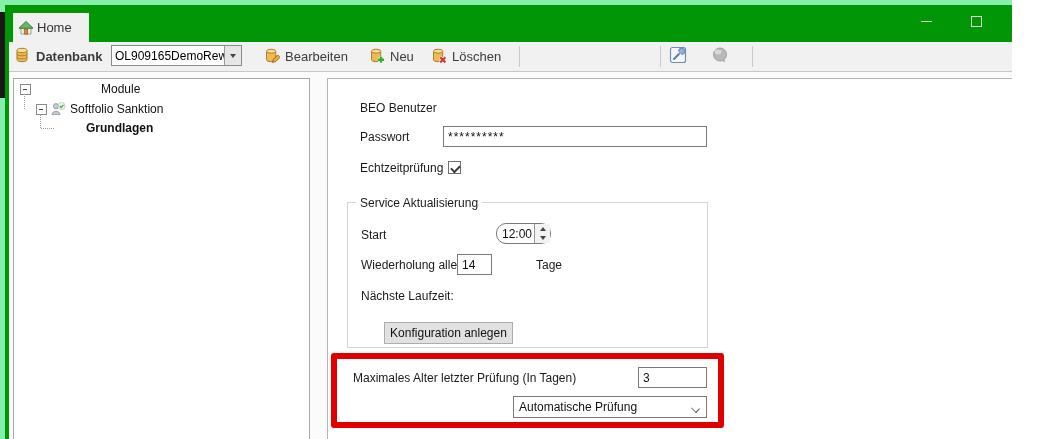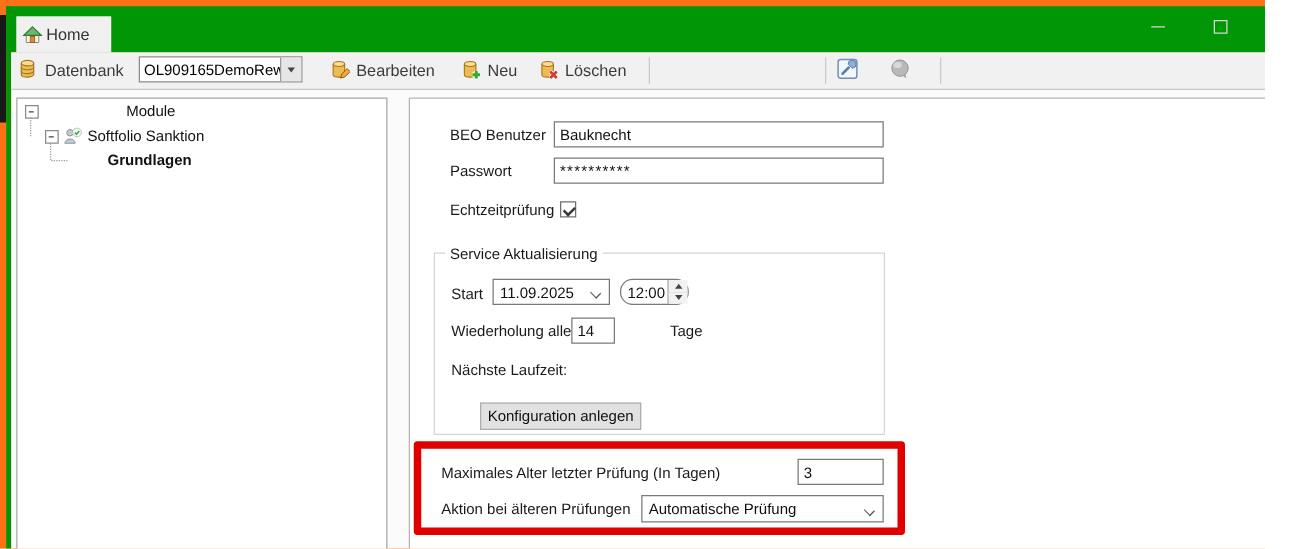--- a/index.html
+++ b/index.html
@@ -1,18 +1,18 @@
 <!DOCTYPE html>
 <html style="--titlebar-green: #009606; --annotation-red: #e10000;"><head>
 <meta charset="utf-8">
 <style>
   html,body{margin:0;padding:0;background:#fff;}
   .stage{position:relative;width:1012px;height:439px;overflow:hidden;
          font-family:"Liberation Sans","DejaVu Sans",sans-serif;color:#1a1a1a;
-         background:#f97316;}
+         background:#86efac;}
   .abs{position:absolute;}
 
   
   .bg-strip-left{left:0;top:12px;width:5px;height:86px;background:#181818;}
   .bg-strip-right{left:1046px;top:10px;width:6px;height:180px;background:#181818;}
   .bg-notch-right{left:1046px;top:190px;width:6px;height:25px;background:#4f4f4f;}
   .bg-green-right{left:1049px;top:215px;width:3px;height:224px;background:var(--titlebar-green,#009606);}
 
   
   .win-border-left{left:5px;top:5px;width:4px;height:434px;background:var(--titlebar-green,#009606);}
@@ -29,21 +29,21 @@
   .glyph-min{width:11px;height:0;border-top:1px solid #d8d8d8;}
   .glyph-max{width:9px;height:9px;border:1px solid #d8d8d8;}
   .glyph-close{position:relative;width:12px;height:12px;}
   .glyph-close::before,.glyph-close::after{content:"";position:absolute;left:5.5px;top:0;
       width:1px;height:12px;background:#d8d8d8;}
   .glyph-close::before{transform:rotate(45deg);}
   .glyph-close::after{transform:rotate(-45deg);}
 
   
   .toolbar{left:9px;top:42px;width:1033px;height:29px;background:#f1f1f1;border-bottom:1px solid #c8c8c8;}
-  .tb-label{font-size:13px;color:#3b3b3b;top:49px;}
+  .tb-label{font-size:13px;color:#3b3b3b;top:49px;font-weight:bold;}
   .tb-combo{left:111px;top:45px;width:131px;height:21px;background:#fff;border:1px solid #8a8a8a;
             box-sizing:border-box;font-size:12px;}
   .tb-combo input{position:absolute;left:0;top:0;width:112px;height:19px;border:0;outline:0;
             font:12px "Liberation Sans",sans-serif;padding:0 3px;background:transparent;}
   .tb-combo-btn{position:absolute;right:0;top:0;width:16px;height:19px;background:#e6e6e6;
             border-left:1px solid #9a9a9a;display:flex;align-items:center;justify-content:center;}
   .tri-down{width:0;height:0;border-left:3.5px solid transparent;border-right:3.5px solid transparent;
             border-top:4px solid #444;}
   .tb-btn{position:absolute;top:44px;height:24px;display:flex;align-items:center;gap:5px;
           font-size:13px;color:#3b3b3b;padding:0 3px;}
@@ -225,38 +225,33 @@
   </span>
   <span class="abs tree-label" style="left:70px;top:102px;">Softfolio Sanktion</span>
 
   <div class="abs dotline-v" style="left:40px;top:114px;height:14px;"></div>
   <div class="abs dotline-h" style="left:41px;top:128px;width:13px;"></div>
   <span class="abs tree-label" style="left:86px;top:121px;font-weight:bold;">Grundlagen</span>
 
   <div class="abs main-panel"></div>
 
   <span class="abs frm-label" style="left:360px;top:101px;">BEO Benutzer</span>
-  <input class="txt" style="left: 443px; top: 97px; width: 264px; height: 21px;" type="text" value="Bauknecht">
 
   <span class="abs frm-label" style="left:360px;top:130px;">Passwort</span>
   <input class="txt" style="left: 443px; top: 126px; width: 264px; height: 21px; letter-spacing: 1px;" type="text" value="**********">
 
   <span class="abs frm-label" style="left:360px;top:161px;">Echtzeitprüfung</span>
   <div class="checkbox" style="left:448px;top:161px;">
     <div class="tick"></div>
   </div>
 
   <div class="abs groupbox" style="left:347px;top:202px;width:361px;height:146px;"></div>
   <span class="abs group-caption" style="left:356px;top:196px;">Service Aktualisierung</span>
 
   <span class="abs frm-label" style="left:361px;top:228px;">Start</span>
-  <div class="abs combo" style="left:394px;top:223px;width:94px;height:21px;">
-    <span>11.09.2025</span>
-    <div class="chev"></div>
-  </div>
   <div class="abs spinner" style="left:496px;top:223px;width:55px;height:21px;border-radius:10px;">
     <span>12:00</span>
     <div class="spin-col">
       <div class="spin-btn spin-up">
           <div class="tri-up-s"></div>
         </div>
       <div class="spin-btn spin-dn">
           <div class="tri-dn-s"></div>
         </div>
     </div>
@@ -268,21 +263,20 @@
 
   <span class="abs frm-label" style="left:361px;top:289px;">Nächste Laufzeit:</span>
 
   <div class="push-btn" style="left:362px;top:322px;width:129px;height:22px;">
     <span>Konfiguration anlegen</span>
   </div>
 
   <span class="abs frm-label" style="left:353px;top:371px;">Maximales Alter letzter Prüfung (In Tagen)</span>
   <input class="txt" style="left: 638px; top: 367px; width: 69px; height: 21px;" type="text" value="3">
 
-  <span class="abs frm-label" style="left:353px;top:400px;">Aktion bei älteren Prüfungen</span>
   <div class="abs combo" style="left:513px;top:396px;width:194px;height:22px;">
     <span>Automatische Prüfung</span>
     <div class="chev" style="top:8px;"></div>
   </div>
 
   <div class="abs annotation"></div>
 
 </div>
 
 </body></html>

